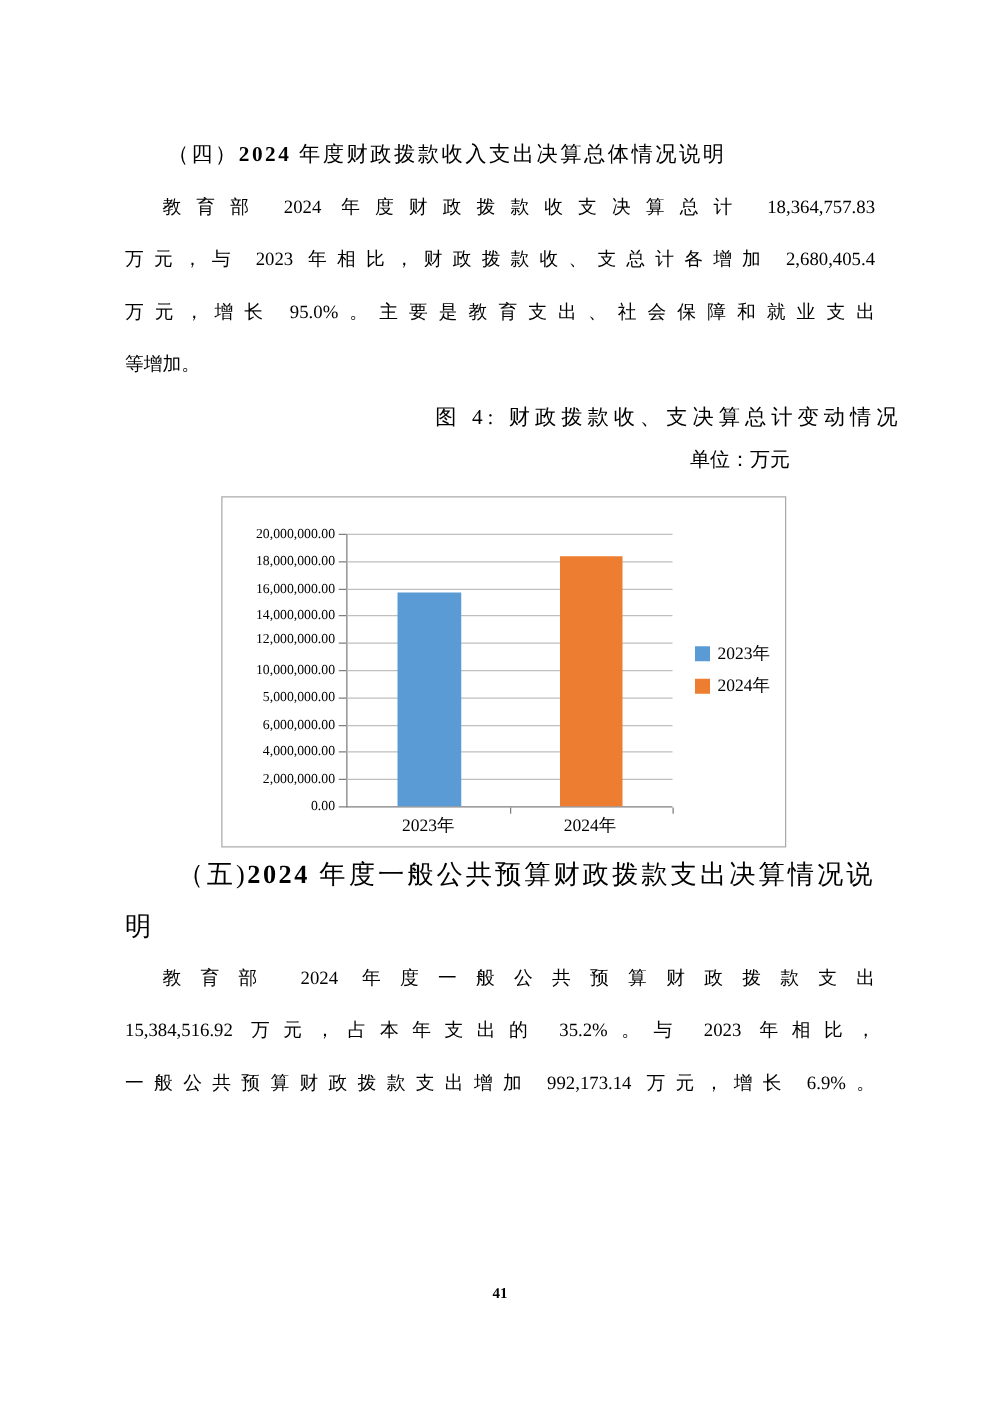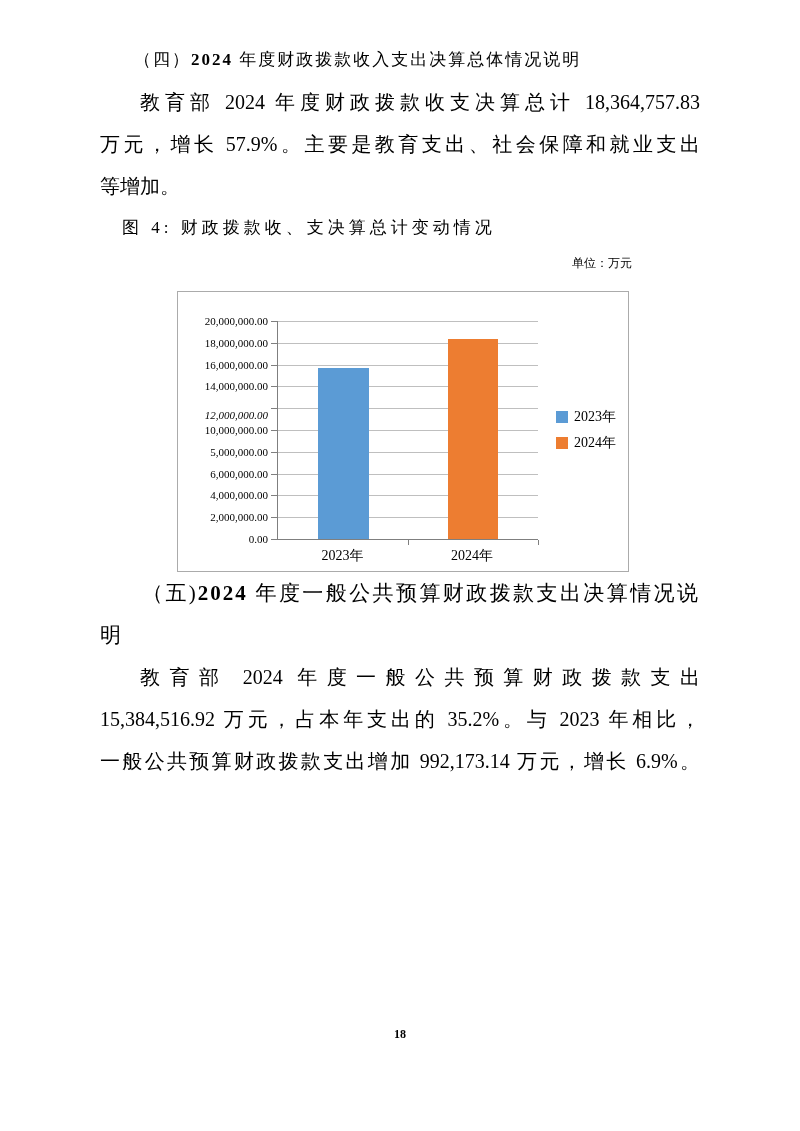--- a/index.html
+++ b/index.html
@@ -12,21 +12,21 @@
   .page {
     position: relative;
     width: 800px; height: 1131px;
     background: #ffffff;
     overflow: hidden;
   }
   .content {
     position: absolute;
     left: 100px; top: 0;
     width: 600px;
-    padding-top: 39px;
+    padding-top: 103px;
   }
   .heading {
     font-size: 17px;
     line-height: 42px;
     letter-spacing: 2px;
     text-indent: 2em;
     white-space: nowrap;
   }
   .heading .yr { font-weight: bold; }
   .heading-wrap {
@@ -41,37 +41,37 @@
   }
   .hline1 .yr { font-weight: bold; }
   .subheading {
     font-size: 17px;
     line-height: 42px;
     letter-spacing: 2px;
     text-indent: 2em;
     white-space: nowrap;
   }
   .subheading .num { font-weight: bold; letter-spacing: 0; }
-  .para { font-size: 20px; line-height: 42px; }
+  .para { font-size: 15px; line-height: 42px; }
   .pline {
     text-align: justify;
     text-align-last: justify;
   }
   .pline.first { text-indent: 2em; }
   .pline.last { text-align: center; text-align-last: left; }
   .fig-title {
     position: relative;
     left: 22px;
     font-size: 17px;
     line-height: 42px;
     letter-spacing: 4px;
-    text-align: left;
+    text-align: right;
   }
   .unit-label {
-    font-size: 12px;
+    font-size: 16px;
     line-height: 28px;
     text-align: right;
     padding-right: 68px;
   }
   
   .chart-box {
     position: relative;
     box-sizing: border-box;
     margin-top: 14px;
     margin-left: 77px;
@@ -146,21 +146,22 @@
 </head>
 <body>
 
 <div class="page">
   <div class="content">
 
     <div class="heading"><span>（四）</span><span class="yr">2024</span><span> 年度财政拨款收入支出决算总体情况说明</span></div>
 
     <div class="para">
       <div class="pline first">教育部 2024 年度财政拨款收支决算总计 18,364,757.83</div>
-      <div class="pline">万元，增长 57.9%。主要是教育支出、社会保障和就业支出</div>
+      <div class="pline">万元，与 2023 年相比，财政拨款收、支总计各增加 2,680,405.4</div>
+      <div class="pline">万元，增长 95.0%。主要是教育支出、社会保障和就业支出</div>
       <div class="pline last">等增加。</div>
     </div>
 
     <div class="fig-title">图 4: 财政拨款收、支决算总计变动情况</div>
 
     <div class="unit-label">单位：万元</div>
 
     <div class="chart-box" id="chart-box">
       <div class="plot-area" id="plot-area">
           <div class="ytick" style="top: 218px; background: rgb(127, 127, 127);"></div>
@@ -198,21 +199,21 @@
             <div class="legend-swatch" style="background: rgb(237, 125, 49);"></div>
             <div class="legend-label">2024年</div>
           </div>
         </div>
     <div class="ylabel" style="top: 240px;">0.00</div>
         <div class="ylabel" style="top: 218px;">2,000,000.00</div>
         <div class="ylabel" style="top: 196px;">4,000,000.00</div>
         <div class="ylabel" style="top: 175px;">6,000,000.00</div>
         <div class="ylabel" style="top: 153px;">5,000,000.00</div>
         <div class="ylabel" style="top: 131px;">10,000,000.00</div>
-        <div class="ylabel" style="top: 116px; font-style: italic;">12,000,000.00</div>
+        <div class="ylabel" style="top: 106px;">12,000,000.00</div>
         <div class="ylabel" style="top: 87px; text-align: right;">14,000,000.00</div>
         <div class="ylabel" style="top: 66px;">16,000,000.00</div>
         <div class="ylabel" style="top: 44px;">18,000,000.00</div>
         <div class="ylabel" style="top: 22px;">20,000,000.00</div>
         <div class="xlabel" style="left: 119.5px; top: 255px;">2023年</div>
         <div class="xlabel" style="left: 249px; top: 255px;">2024年</div>
       </div>
 
     <div class="heading-wrap">
       <div class="hline1"><span>（五)</span><span class="yr">2024</span><span> 年度一般公共预算财政拨款支出决算情况说</span></div>
@@ -221,14 +222,14 @@
 
 
     <div class="para">
       <div class="pline first">教育部 2024 年度一般公共预算财政拨款支出</div>
       <div class="pline">15,384,516.92 万元，占本年支出的 35.2%。与 2023 年相比，</div>
       <div class="pline">一般公共预算财政拨款支出增加 992,173.14 万元，增长 6.9%。</div>
     </div>
 
   </div>
 
-  <div class="page-number">18</div>
+  <div class="page-number">41</div>
 </div>
 
 </body></html>

